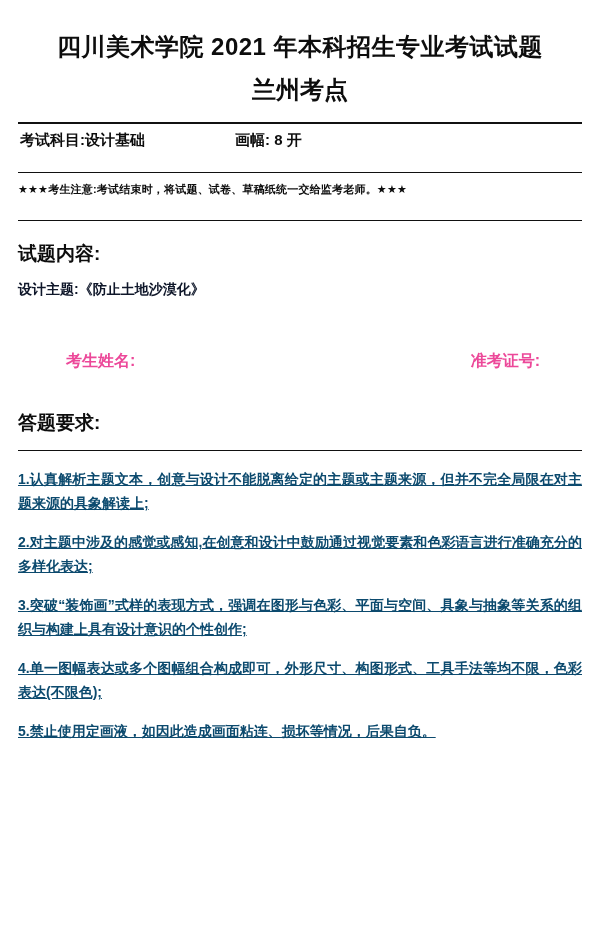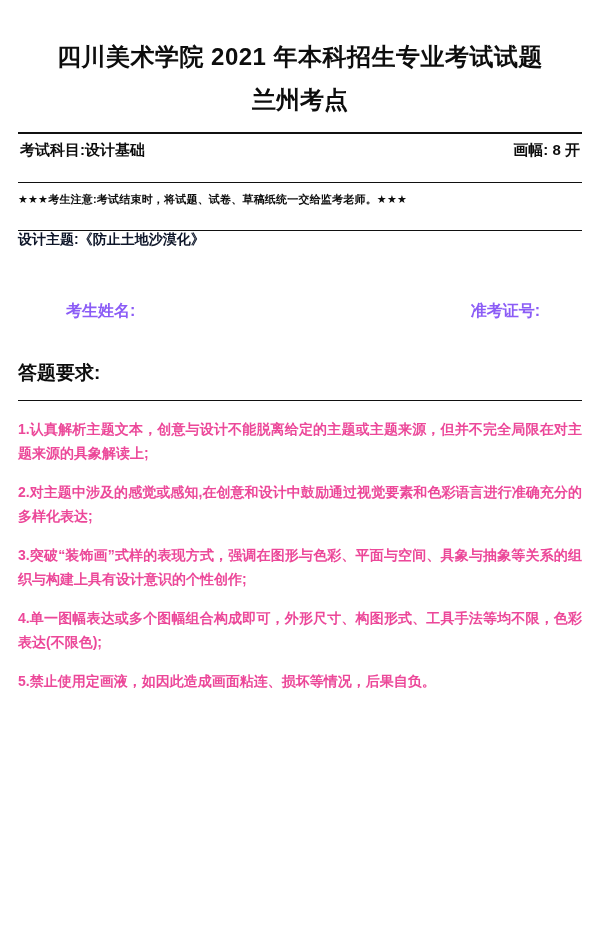--- a/index.html
+++ b/index.html
@@ -17,21 +17,21 @@
   .page {
     position: relative;
     width: 600px;
     height: 925px;
     box-sizing: border-box;
     padding: 24px 18px 0 18px;
     background: #ffffff;
   }
   .title-block {
     text-align: center;
-    margin-top: 16px;
+    margin-top: 6px;
   }
   .title-line1 {
     font-size: 24px;
     font-weight: bold;
     letter-spacing: 0.5px;
     line-height: 1.45;
     color: #0d0d0d;
   }
   .title-line2 {
     font-size: 24px;
@@ -51,21 +51,21 @@
   .meta-row {
     display: flex;
     align-items: center;
     font-size: 15px;
     font-weight: bold;
     padding: 7px 2px 8px 2px;
     color: #0d0d0d;
   }
   .meta-subject { flex: 0 0 215px; }
   .meta-time { flex: 0 0 210px; }
-  .meta-size { flex: 1 1 auto; text-align: right; }
+  .meta-size { flex: 1 1 auto; }
   .notice {
     font-size: 11px;
     font-weight: bold;
     padding: 9px 0 9px 0;
     letter-spacing: 0.2px;
     color: #0d0d0d;
     white-space: nowrap;
   }
   .section-head {
     font-size: 19px;
@@ -86,21 +86,21 @@
     color: #0d0d0d;
     margin: 0;
     text-align: justify;
   }
   .fill-row {
     display: flex;
     align-items: center;
     margin: 52px 0 0 0;
     font-size: 16px;
     font-weight: bold;
-    color: #8b5cf6;
+    color: #ec4899;
   }
   .fill-name {
     margin-left: 48px;
     flex: 0 0 auto;
   }
   .fill-spacer { flex: 1 1 auto; }
   .fill-number {
     margin-right: 42px;
     flex: 0 0 auto;
   }
@@ -112,23 +112,24 @@
   }
   .req-list {
     margin: 16px 0 0 0;
     padding: 0;
     list-style: none;
   }
   .req-item {
     font-size: 14px;
     font-weight: bold;
     line-height: 1.75;
-    color: #ec4899;
+    color: #0c4a6e;
     margin-bottom: 14px;
     text-align: justify;
+    text-decoration: underline;
   }
 </style>
 </head>
 <body>
 
 <div class="page">
 
   <div class="title-block">
     <div class="title-line1">四川美术学院 2021 年本科招生专业考试试题</div>
     <div class="title-line2">兰州考点</div>
@@ -140,20 +141,21 @@
     <span class="meta-subject">考试科目:设计基础</span>
     <span class="meta-size">画幅: 8 开</span>
   </div>
 
   <hr class="rule thin">
 
   <div class="notice">★★★考生注意:考试结束时，将试题、试卷、草稿纸统一交给监考老师。★★★</div>
 
   <hr class="rule thin">
 
+  <div class="section-head">试题内容:</div>
 
   <div class="theme-line">设计主题:《防止土地沙漠化》</div>
 
 
   <div class="fill-row">
     <span class="fill-name">考生姓名:</span>
     <span class="fill-spacer"></span>
     <span class="fill-number">准考证号:</span>
   </div>
 

